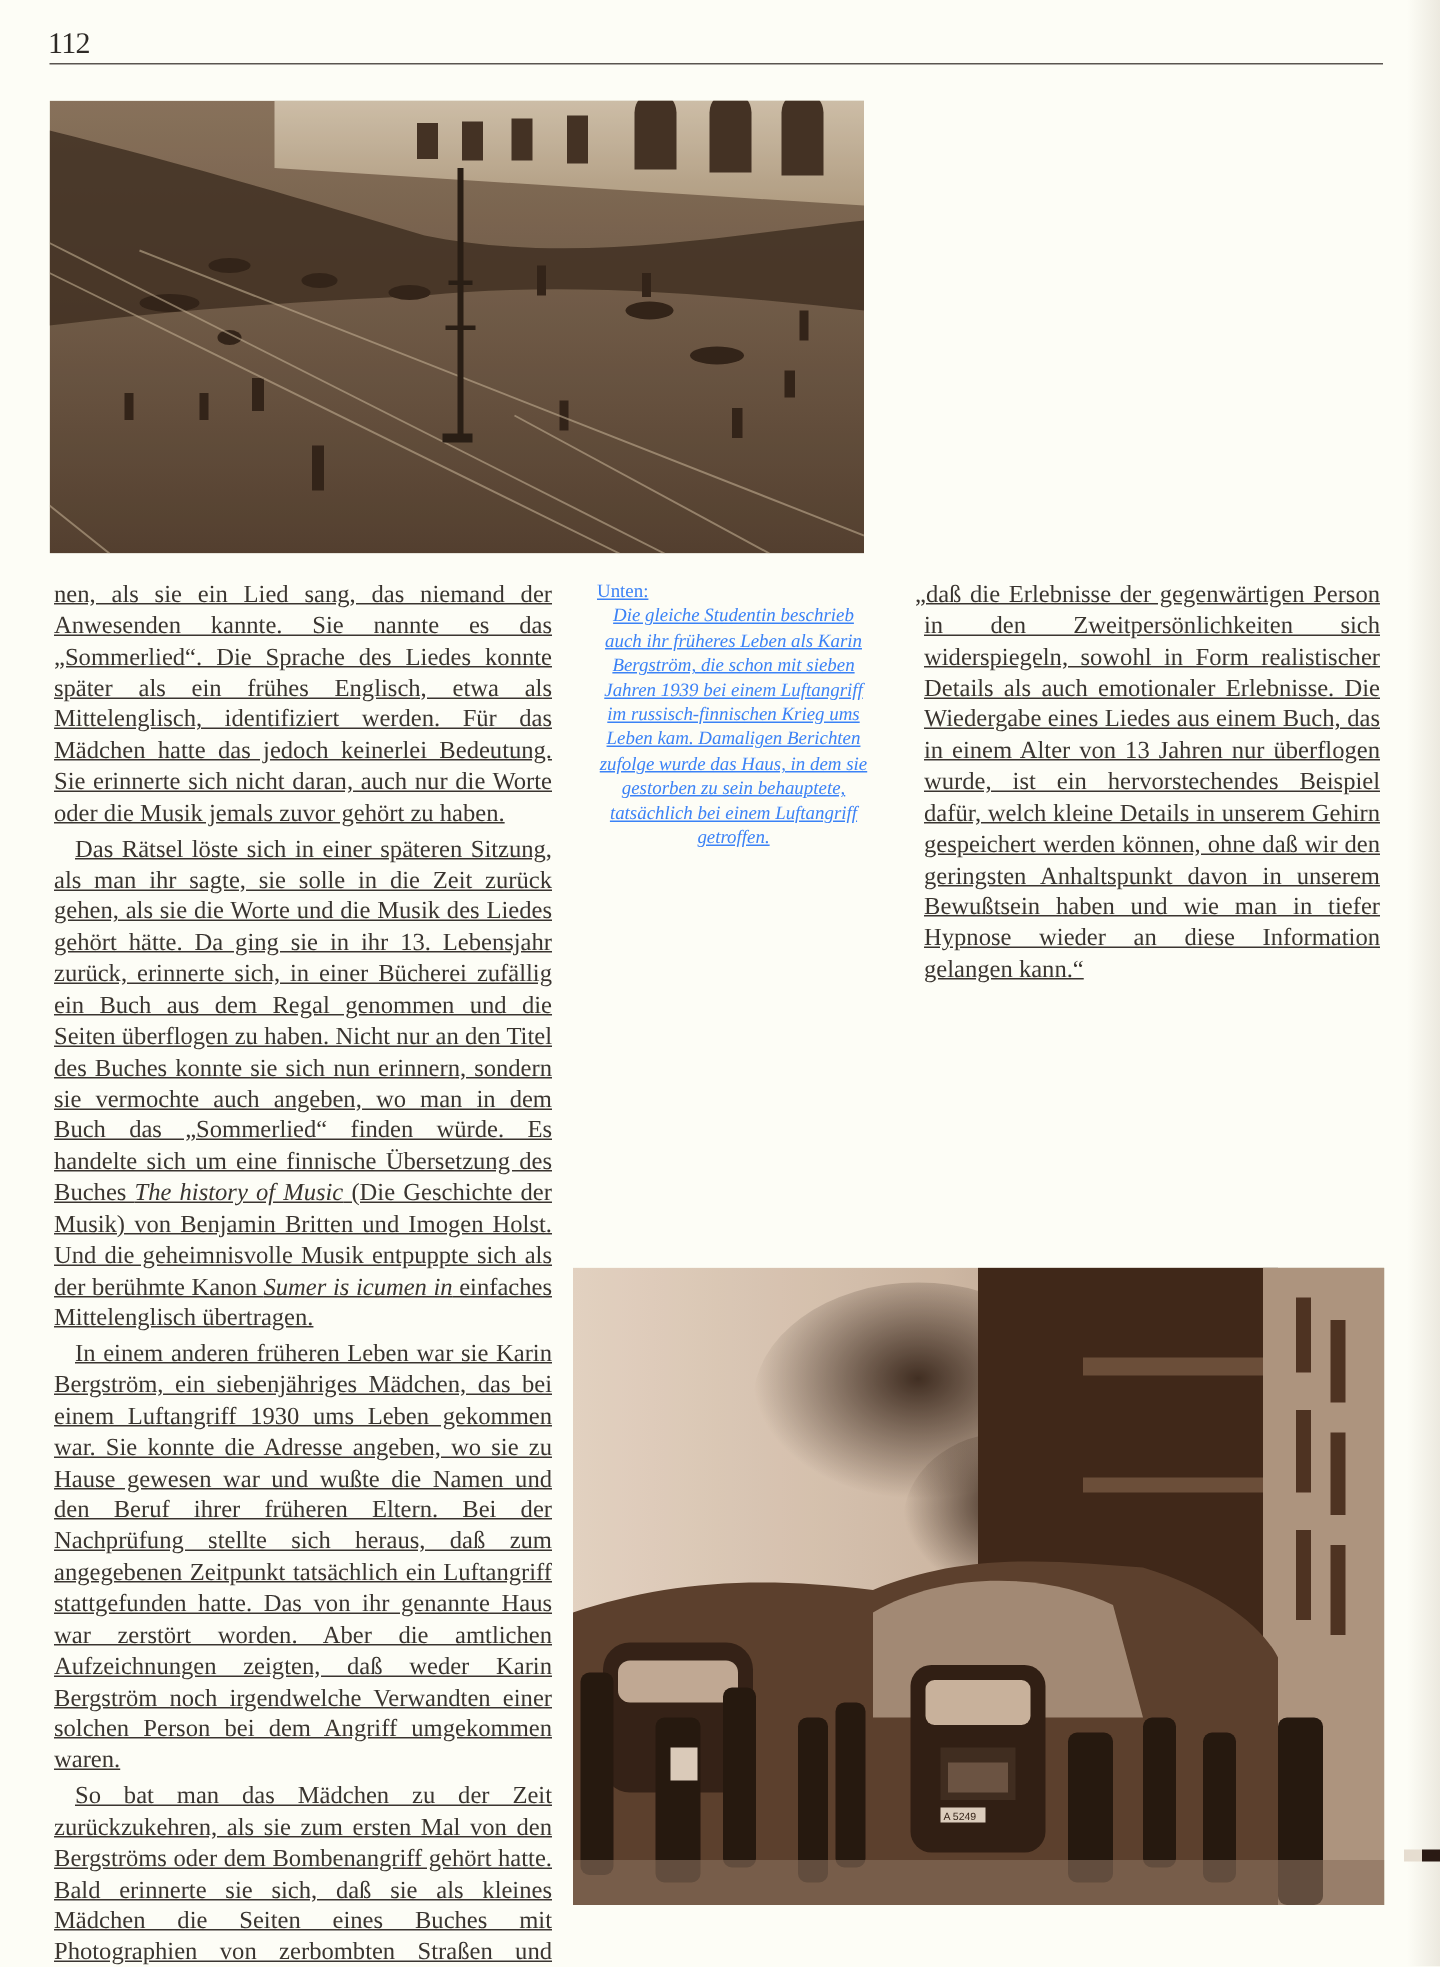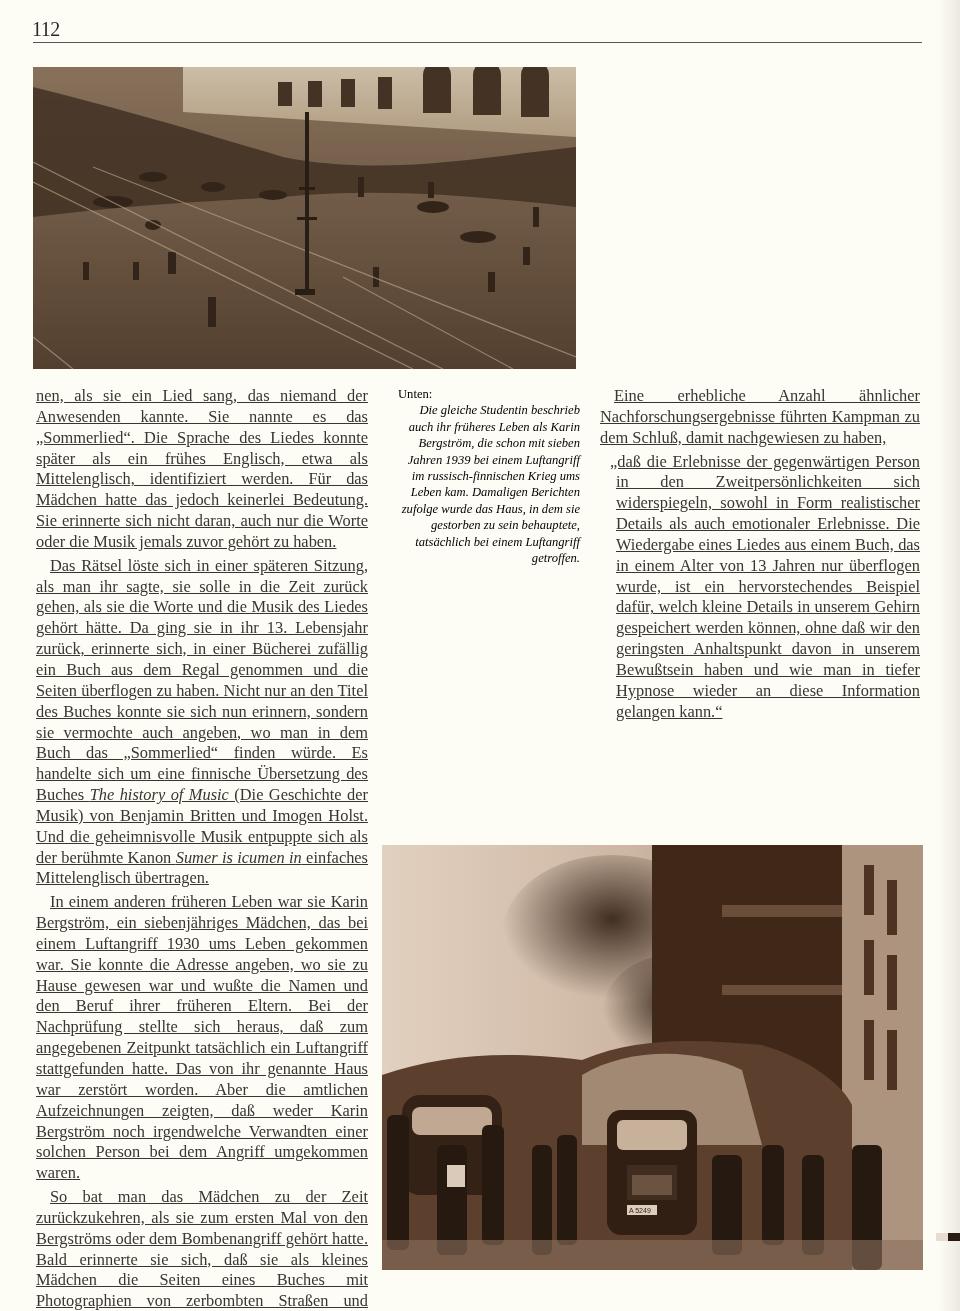--- a/index.html
+++ b/index.html
@@ -38,24 +38,24 @@
     position: absolute; font-size: 16.4px; line-height: 20.85px;
     text-align: justify; hyphens: manual;
   }
   .col p { margin: 3px; text-indent: 0; text-decoration: underline; }
   .col p.indent { text-indent: 14px; }
   .col-left { left: 33px; top: 383px; width: 338px; }
   .col-right { left: 597px; top: 383px; width: 326px; }
   .col-right .quote { padding-left: 16px; text-indent: -6px; }
   .caption {
     position: absolute; left: 398px; top: 386px; width: 182px;
-    font-size: 12.6px; line-height: 16.4px; color: #000000;
+    font-size: 12.6px; line-height: 16.4px; color: #3b82f6; text-decoration: underline;
   }
   .caption .caption-label { font-style: normal; display: block; }
-  .caption .caption-text { font-style: italic; display: block; text-align: right; }
+  .caption .caption-text { font-style: italic; display: block; text-align: center; }
   em { font-style: italic; }
 </style>
 </head>
 <body>
 
 <div class="page-number">112</div>
 <div class="header-rule"></div>
 
 <div class="photo photo-top" aria-label="Menschenmenge auf einer Straße unter Beschuss, Personen liegen und rennen über Straßenbahngleise">
   <svg viewBox="0 0 543 302" preserveAspectRatio="none">
@@ -126,21 +126,20 @@
 </div>
 
 <div class="col col-left">
   <p>nen, als sie ein Lied sang, das niemand der Anwesenden kannte. Sie nannte es das „Sommerlied“. Die Sprache des Liedes konnte später als ein frühes Englisch, etwa als Mittelenglisch, identifiziert werden. Für das Mädchen hatte das jedoch keinerlei Bedeutung. Sie erinnerte sich nicht daran, auch nur die Worte oder die Musik jemals zuvor gehört zu haben.</p>
   <p class="indent"><span>Das Rätsel löste sich in einer späteren Sitzung, als man ihr sagte, sie solle in die Zeit zurück gehen, als sie die Worte und die Musik des Liedes gehört hätte. Da ging sie in ihr 13. Lebensjahr zurück, erinnerte sich, in einer Bücherei zufällig ein Buch aus dem Regal genommen und die Seiten überflogen zu haben. Nicht nur an den Titel des Buches konnte sie sich nun erinnern, sondern sie vermochte auch angeben, wo man in dem Buch das „Sommerlied“ finden würde. Es handelte sich um eine finnische Übersetzung des Buches </span><em>The history of Music</em><span> (Die Geschichte der Musik) von Benjamin Britten und Imogen Holst. Und die geheimnisvolle Musik entpuppte sich als der berühmte Kanon </span><em>Sumer is icumen in</em><span> einfaches Mittelenglisch übertragen.</span></p>
   <p class="indent">In einem anderen früheren Leben war sie Karin Bergström, ein siebenjähriges Mädchen, das bei einem Luftangriff 1930 ums Leben gekommen war. Sie konnte die Adresse angeben, wo sie zu Hause gewesen war und wußte die Namen und den Beruf ihrer früheren Eltern. Bei der Nachprüfung stellte sich heraus, daß zum angegebenen Zeitpunkt tatsächlich ein Luftangriff stattgefunden hatte. Das von ihr genannte Haus war zerstört worden. Aber die amtlichen Aufzeichnungen zeigten, daß weder Karin Bergström noch irgendwelche Verwandten einer solchen Person bei dem Angriff umgekommen waren.</p>
   <p class="indent">So bat man das Mädchen zu der Zeit zurückzukehren, als sie zum ersten Mal von den Bergströms oder dem Bombenangriff gehört hatte. Bald erinnerte sie sich, daß sie als kleines Mädchen die Seiten eines Buches mit Photographien von zerbombten Straßen und Häusern und obdachlosen Menschen durchgeblättert hatte. Das genaue Datum des Angriffs stand dabei, und ein Bild zeigte zwei der an diesem Tag getöteten Opfer – eine Mutter und ihre</p>
 </div>
 
 <div class="col col-right">
-  <p class="indent">Eine erhebliche Anzahl ähnlicher Nachforschungsergebnisse führten Kampman zu dem Schluß, damit nachgewiesen zu haben,</p>
   <p class="quote">„daß die Erlebnisse der gegenwärtigen Person in den Zweitpersönlichkeiten sich widerspiegeln, sowohl in Form realistischer Details als auch emotionaler Erlebnisse. Die Wiedergabe eines Liedes aus einem Buch, das in einem Alter von 13 Jahren nur überflogen wurde, ist ein hervorstechendes Beispiel dafür, welch kleine Details in unserem Gehirn gespeichert werden können, ohne daß wir den geringsten Anhaltspunkt davon in unserem Bewußtsein haben und wie man in tiefer Hypnose wieder an diese Information gelangen kann.“</p>
 </div>
 
 <div class="photo photo-bottom" aria-label="Zerbombtes Gebäude mit Trümmern, Rauch und Autos mit Menschen davor">
   <svg viewBox="0 0 541 425" preserveAspectRatio="none">
     <defs>
       <linearGradient id="sky2" x1="0" y1="0" x2="1" y2="0">
         <stop offset="0" stop-color="#efe0d2"></stop>
         <stop offset="0.45" stop-color="#d8c4b2"></stop>
         <stop offset="1" stop-color="#9c8270"></stop>

